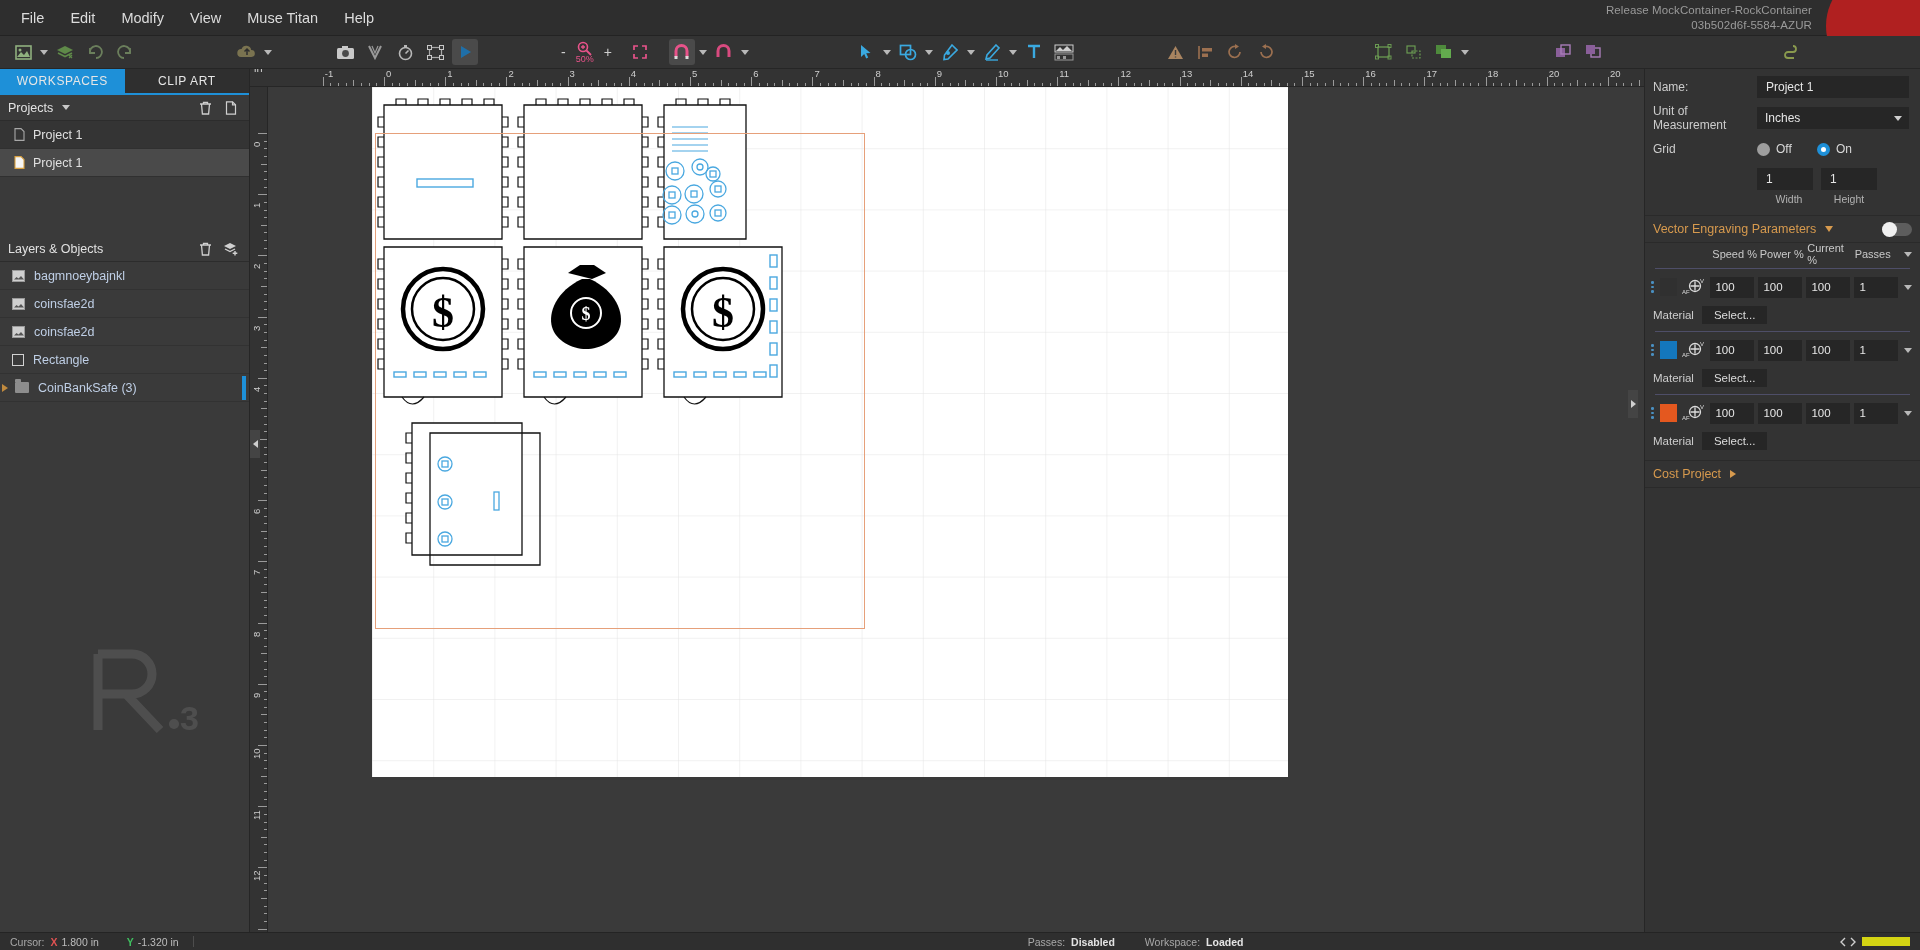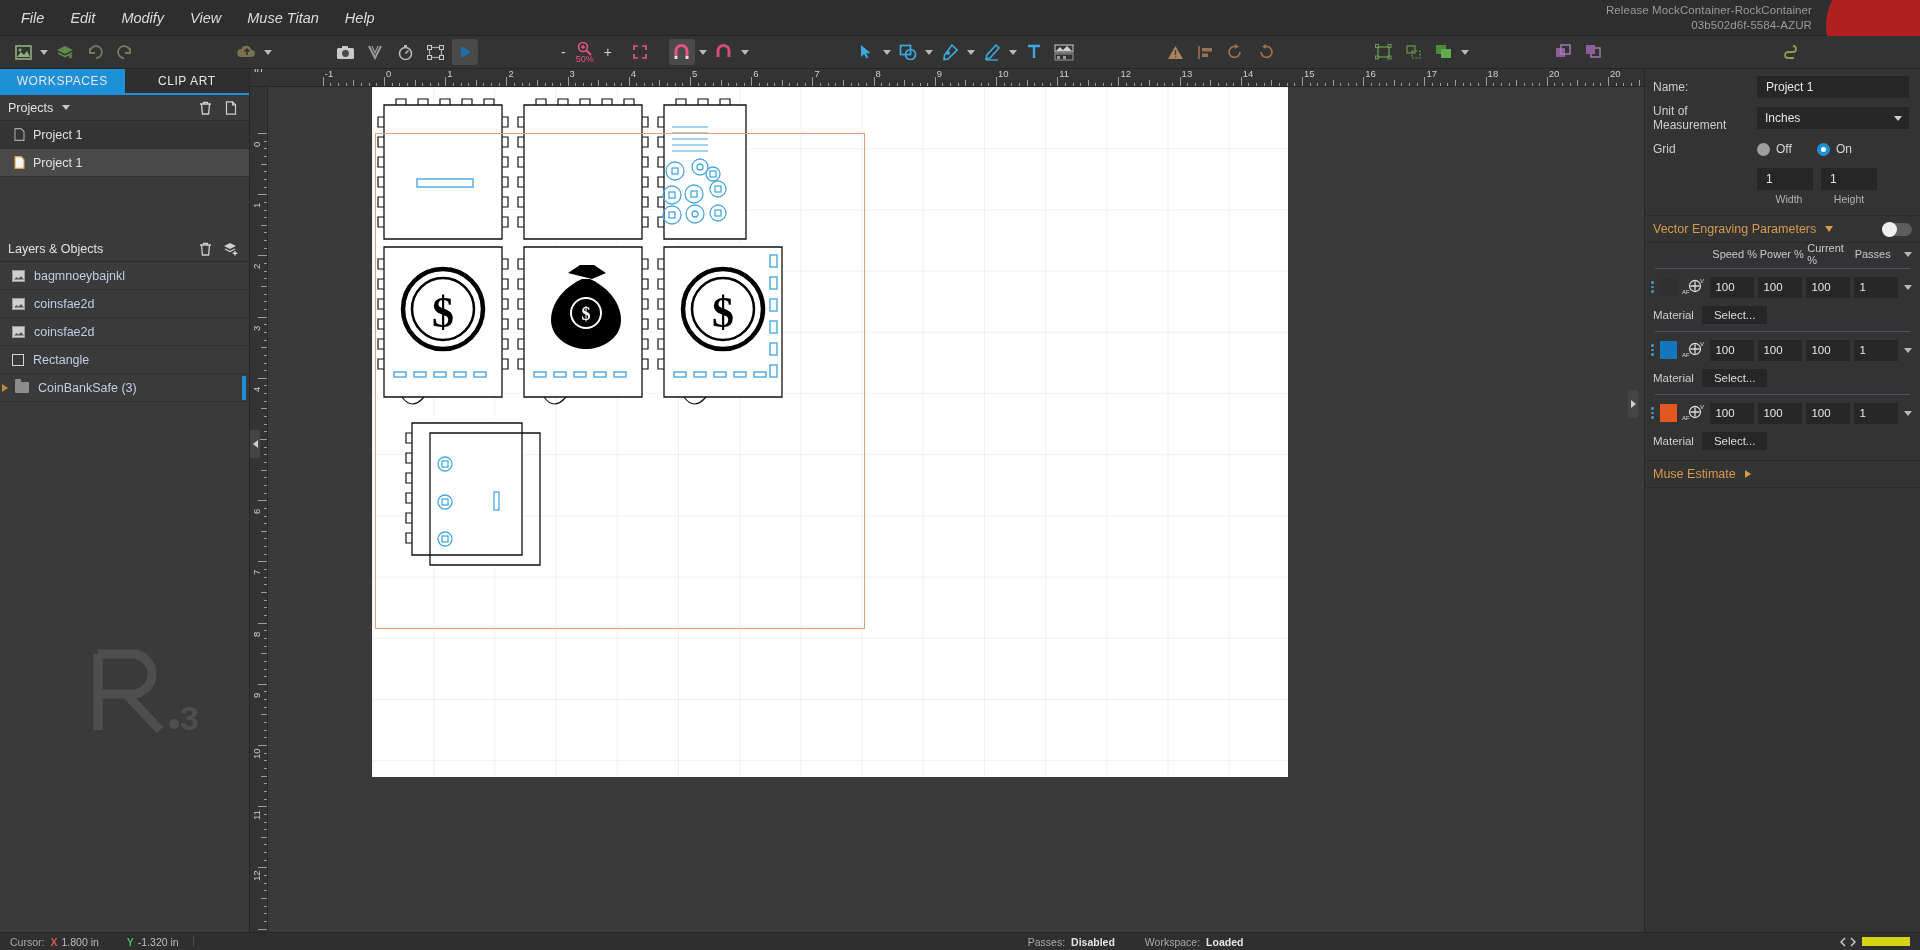--- a/index.html
+++ b/index.html
@@ -14,21 +14,20 @@
 
   
   .menubar {
     position:absolute; left:0; top:0; width:1920px; height:36px;
     background:#2e2e2e; display:flex; align-items:center; padding-left:8px;
     border-bottom:1px solid #232323;
   }
   .menubar .mi {
     font-size:14.5px; color:#dcdcdc; padding:5px 13px; cursor:default;
     white-space:nowrap;
-    font-style:italic;
   }
 
   .release-box {
     position:absolute; right:108px; top:3px; text-align:right;
     font-size:11.5px; color:#9a9a9a; line-height:15px; letter-spacing:.1px;
   }
   .estop {
     position:absolute; right:-18px; top:-30px; width:112px; height:112px;
     background:#b02020; border-radius:50%;
     display:flex; align-items:center; justify-content:flex-start;
@@ -1232,21 +1231,21 @@
             <i></i>
           </span>
       </div>
       <div class="mrow">
         <span class="ml">Material</span>
         <span class="selbtn">Select...</span>
       </div>
     </div>
 
     <div class="rsec" style="margin-top:6px;border-top:1px solid #2a2a2a;">
-      <div class="t">Muse Estimate</div>
+      <div class="t">Cost Project</div>
       <div class="rcar"></div>
     </div>
   </div>
 
   <div class="status">
     <div style="width:10px"></div>
     <span class="k">Cursor:</span>
     <span style="width:6px"></span>
     <span class="x">X</span>
     <span style="width:4px"></span>

